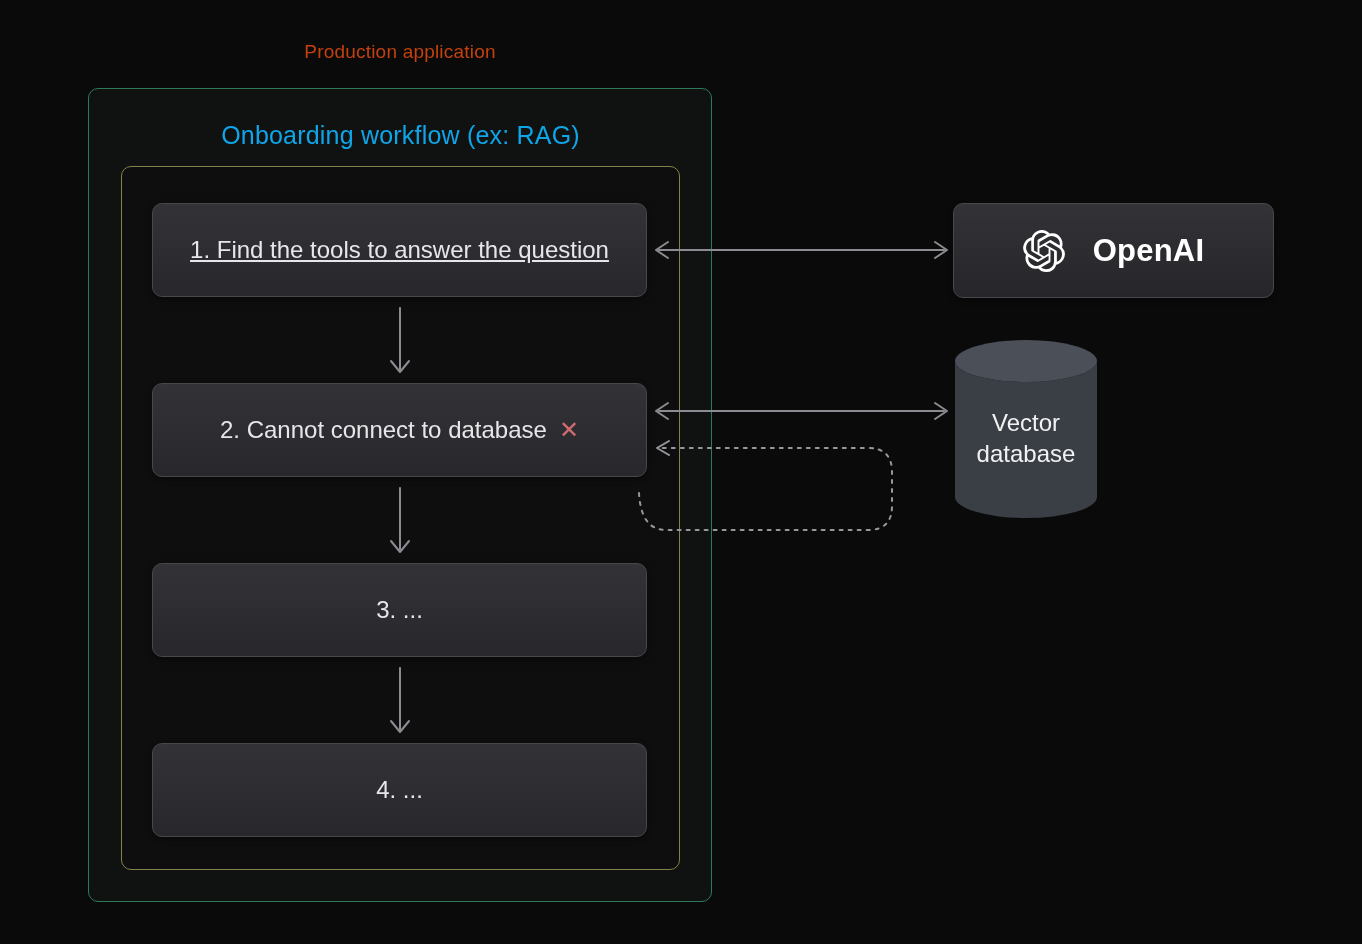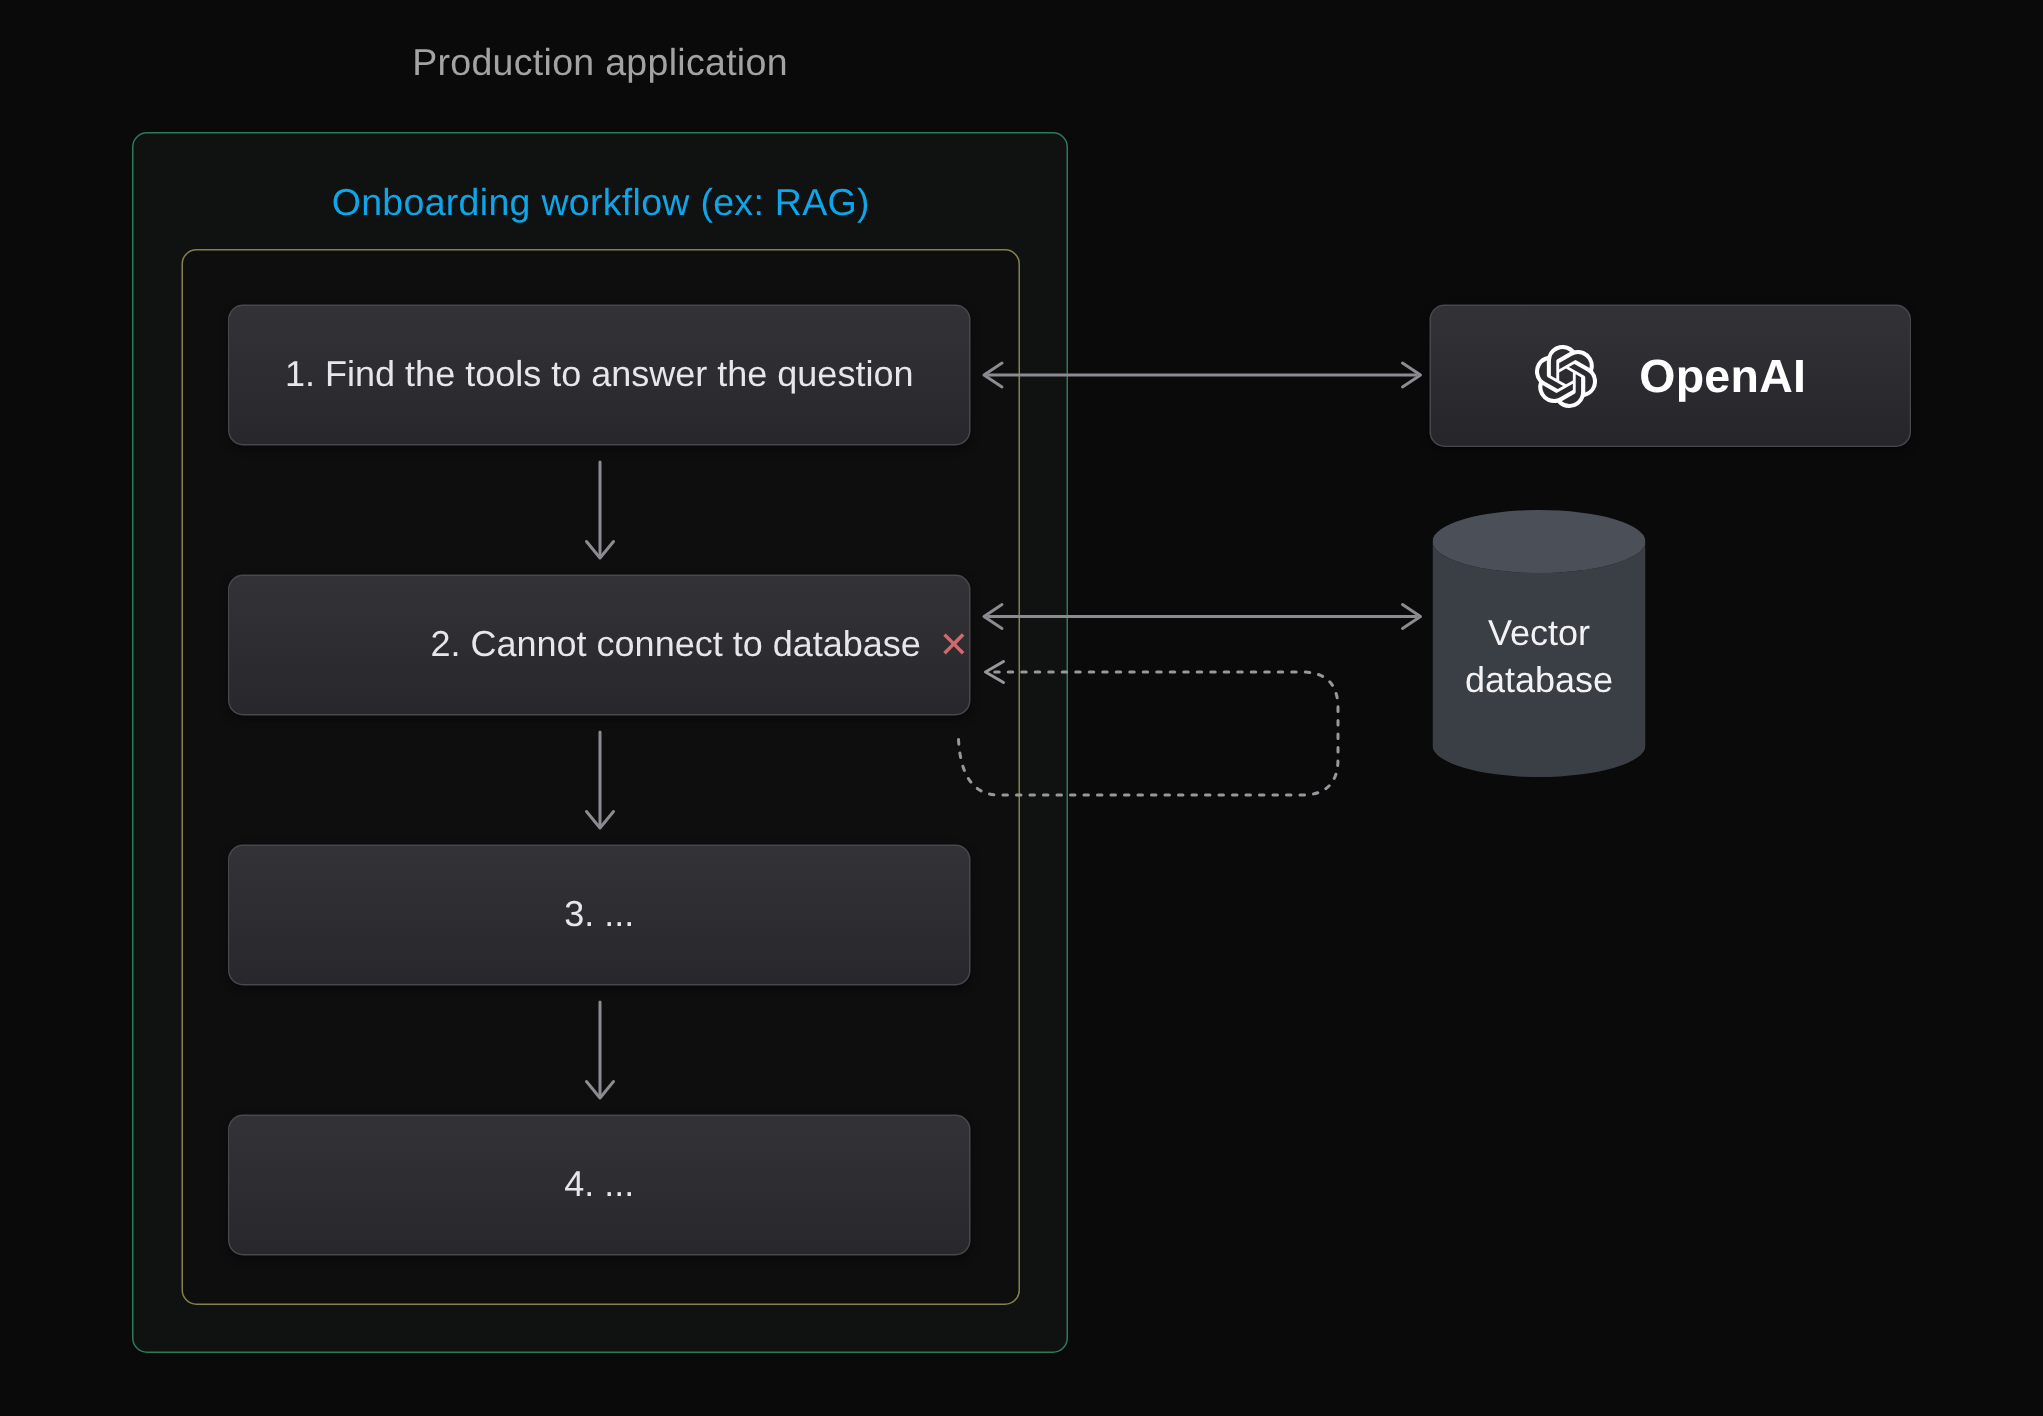--- a/index.html
+++ b/index.html
@@ -2,22 +2,22 @@
 <html><head>
 <meta charset="utf-8">
 <style>
   html,body{margin:0;padding:0;background:#0a0a0b;}
   .stage{
     position:relative;width:1362px;height:944px;background:#0a0a0b;
     font-family:"Liberation Sans","DejaVu Sans",sans-serif;overflow:hidden;
   }
   .abs{position:absolute;}
   .prod-title{
-    left:88px;top:28px;width:624px;text-align:center;
-    font-size:25px;color:#a3a3a3;letter-spacing:.2px;
+    left:88px;top:41px;width:624px;text-align:center;
+    font-size:19px;color:#c2410c;letter-spacing:.2px;
   }
   .prod-box{
     left:88px;top:88px;width:622px;height:812px;
     border:1.5px solid #2d7a59;border-radius:10px;background:#101211;
   }
   .wf-title{
     left:121px;top:121px;width:559px;text-align:center;
     font-size:25px;color:#0ea5e9;letter-spacing:.2px;
   }
   .wf-box{
@@ -25,21 +25,21 @@
     border:1.5px solid #85814c;border-radius:10px;background:#0d0e0d;
   }
   .step{
     left:152px;width:493px;height:92px;
     border:1px solid #47474c;border-radius:10px;
     background:linear-gradient(180deg,#323237 0%,#28282c 100%);
     display:flex;align-items:center;justify-content:center;gap:10px;
     font-size:24px;color:#e7e7e9;
     box-shadow:0 2px 6px rgba(0,0,0,.45);
   }
-  .step.s1{top:203px;} .step.s2{top:383px;justify-content:flex-end;} .step.s3{top:563px;} .step.s4{top:743px;}
+  .step.s1{top:203px;text-decoration:underline;} .step.s2{top:383px;} .step.s3{top:563px;} .step.s4{top:743px;}
   .err-x{color:#cf6a6f;font-size:24px;font-weight:bold;margin-left:2px;}
   .svc-box{
     left:953px;top:203px;width:319px;height:93px;
     border:1px solid #47474c;border-radius:10px;
     background:linear-gradient(180deg,#323237 0%,#26262a 100%);
     display:flex;align-items:center;justify-content:center;gap:28px;
     box-shadow:0 2px 6px rgba(0,0,0,.45);
   }
   .openai-word{color:#fff;font-size:31px;font-weight:bold;letter-spacing:.2px;}
   .cyl-svg{left:955px;top:340px;}

